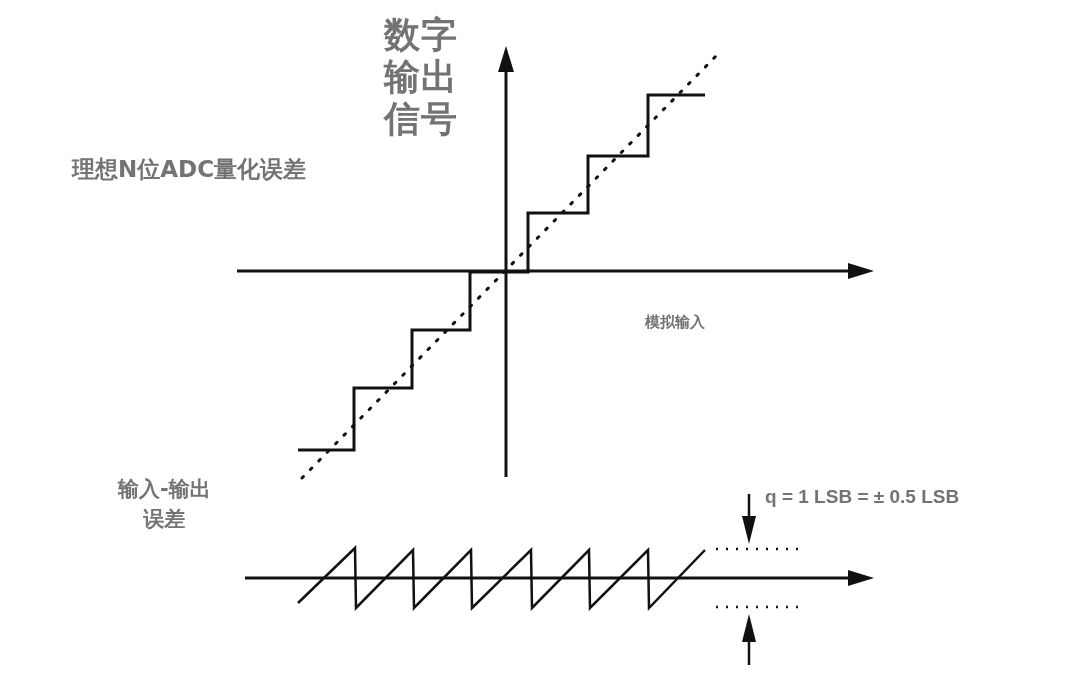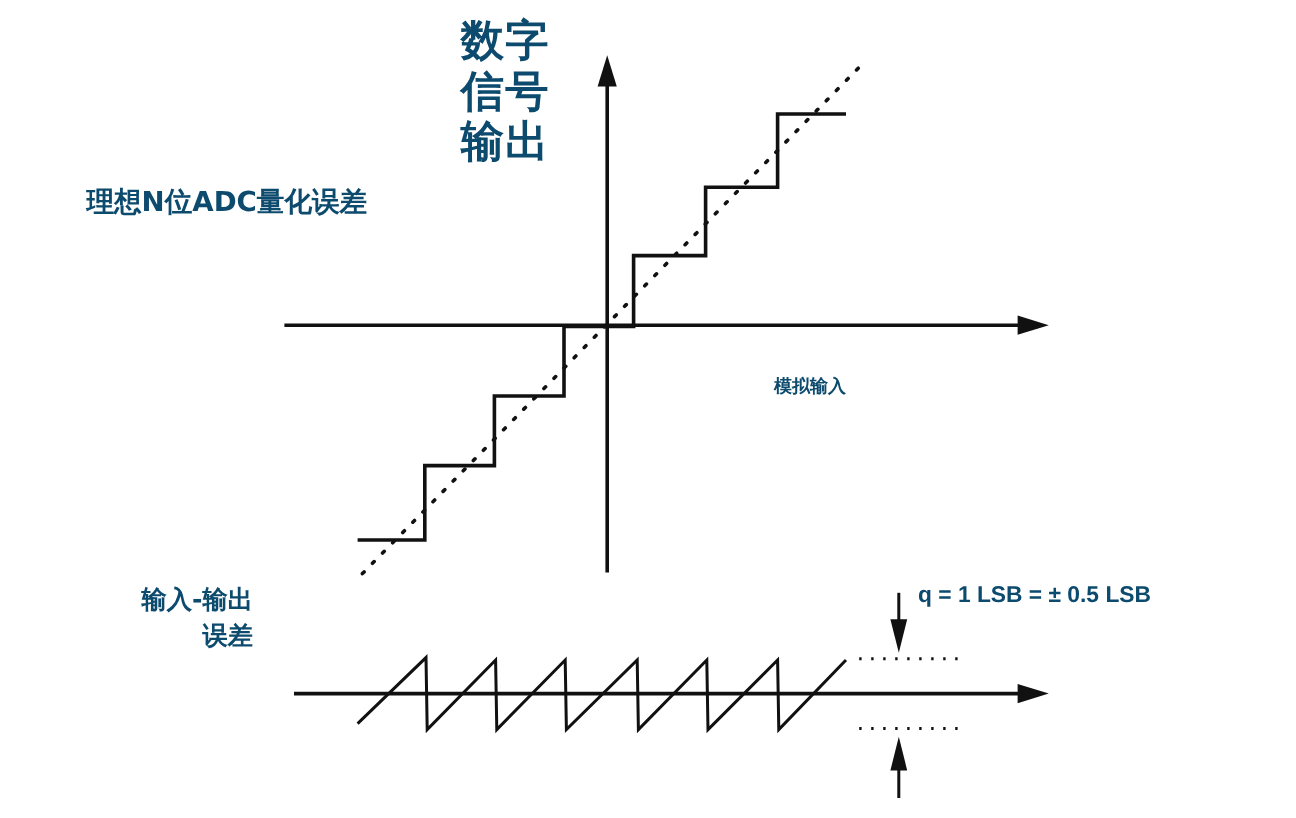--- a/index.html
+++ b/index.html
@@ -1,32 +1,32 @@
 <!DOCTYPE html>
 <html><head>
   <meta charset="utf-8">
   <style>
     html, body { margin: 0; padding: 0; background: #ffffff; }
     body { width: 1080px; height: 682px; position: relative; overflow: hidden;
            font-family: "DejaVu Sans", "Liberation Sans", sans-serif; }
-    .label { position: absolute; color: #0c4a6e; font-weight: bold; white-space: nowrap; }
+    .label { position: absolute; color: #737373; font-weight: bold; white-space: nowrap; }
     .ylabel { left: 384px; top: 14px; font-size: 36px; line-height: 42px; letter-spacing: 1px; }
     .title { left: 72px; top: 154px; font-size: 23px; line-height: 30px; text-align: right; }
     .xlabel { left: 645px; top: 308px; font-size: 15px; line-height: 28px; }
-    .errlabel { left: 118px; top: 485px; font-size: 21px; line-height: 30px; text-align: right; }
+    .errlabel { left: 118px; top: 474px; font-size: 21px; line-height: 30px; text-align: center; }
     .qlabel { left: 765px; top: 484px; font-size: 19px; line-height: 26px; font-family: "Liberation Sans", sans-serif; text-align: right; }
     svg.diagram { position: absolute; left: 0; top: 0; }
   </style>
 </head>
 <body>
 
 <div class="label ylabel">
   <div>数字</div>
+  <div>输出</div>
   <div>信号</div>
-  <div>输出</div>
 </div>
 
 <div class="label title">理想N位ADC量化误差</div>
 
 <div class="label xlabel">模拟输入</div>
 
 <div class="label errlabel">
   <div>输入-输出</div>
   <div>误差</div>
 </div>

